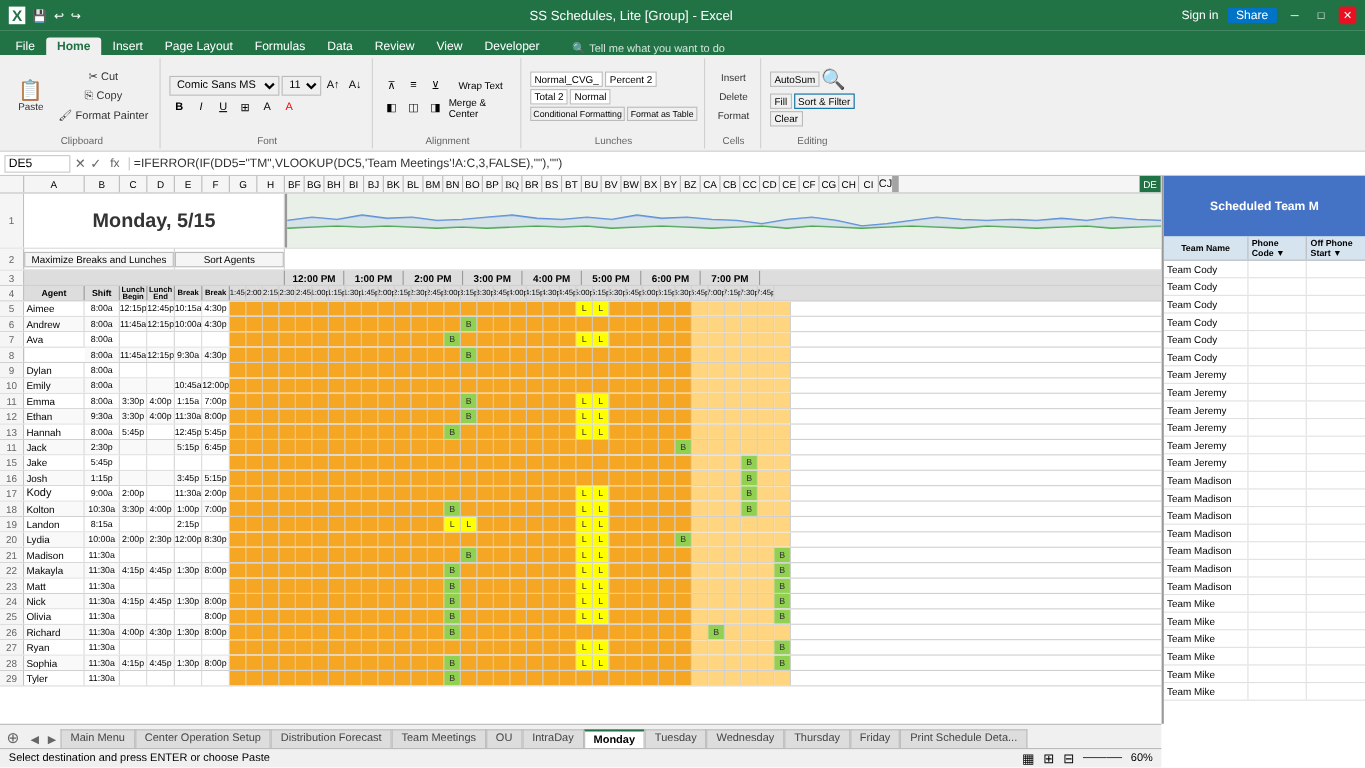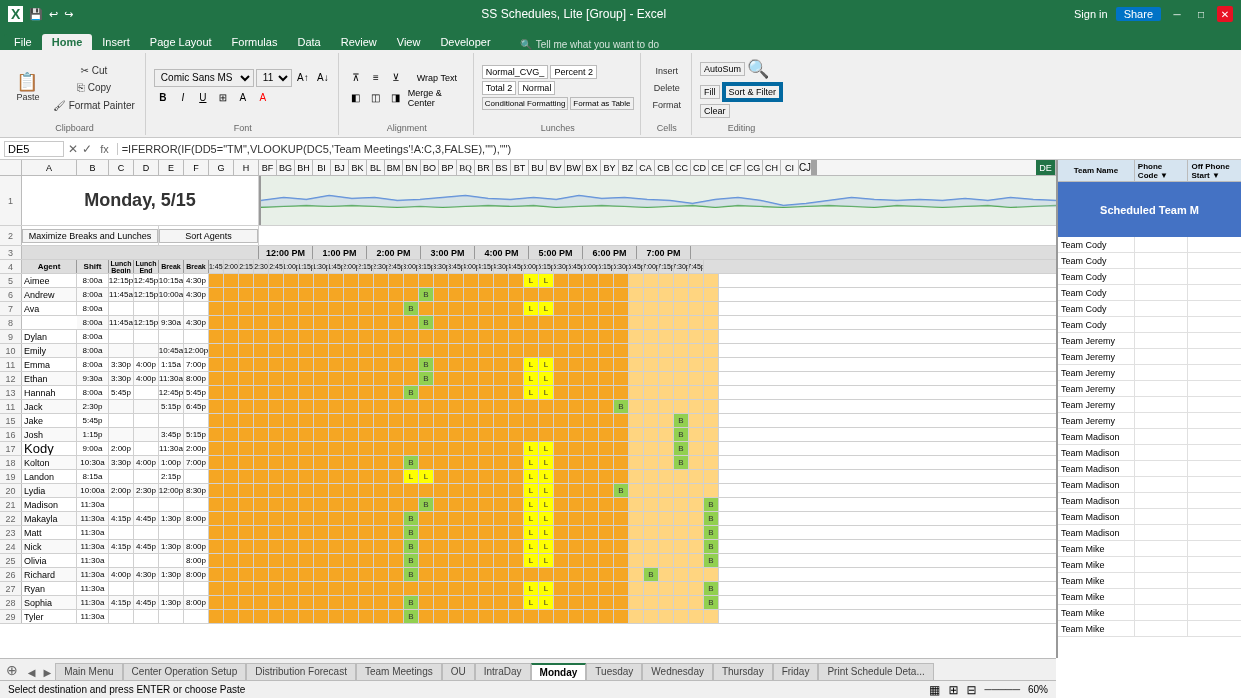--- a/index.html
+++ b/index.html
@@ -276,21 +276,21 @@
 
   <div class="ribbon-group" style="border-right:none;">
     <div class="ribbon-group-content">
       <div style="display:flex; flex-direction:column; gap:2px;">
         <div style="display:flex; gap:2px; align-items:center;">
           <span style="font-size:9px; padding:1px 3px; border:1px solid #bbb; cursor:pointer;">AutoSum</span>
           <span style="font-size:18px; cursor:pointer;">🔍</span>
         </div>
         <div style="display:flex; gap:2px; align-items:center;">
           <span style="font-size:9px; padding:1px 3px; border:1px solid #bbb; cursor:pointer;">Fill</span>
-          <span style="font-size:9px; padding:1px 3px; border:4px solid #0369a1; cursor:pointer;">Sort &amp; Filter</span>
+          <span style="font-size:9px; padding:1px 3px; border:1px solid #0369a1; cursor:pointer;">Sort &amp; Filter</span>
         </div>
         <div style="display:flex; gap:2px; align-items:center;">
           <span style="font-size:9px; padding:1px 3px; border:1px solid #bbb; cursor:pointer;">Clear</span>
         </div>
       </div>
     </div>
     <div class="ribbon-group-label">Editing</div>
   </div>
 </div>
 
@@ -987,21 +987,21 @@
               <div style="width:15px; min-width:15px; font-size:8px; border-right:1px solid #d0d0d0; background:#ffd580; display:flex; align-items:center; justify-content:center; color:#333;"></div>
               <div style="width:15px; min-width:15px; font-size:8px; border-right:1px solid #d0d0d0; background:#ffd580; display:flex; align-items:center; justify-content:center; color:#333;"></div>
               <div style="width:15px; min-width:15px; font-size:8px; border-right:1px solid #d0d0d0; background:#ffd580; display:flex; align-items:center; justify-content:center; color:#333;"></div>
               <div style="width:15px; min-width:15px; font-size:8px; border-right:1px solid #d0d0d0; background:#92d050; display:flex; align-items:center; justify-content:center; color:#333;">B</div>
               <div style="width:15px; min-width:15px; font-size:8px; border-right:1px solid #d0d0d0; background:#ffd580; display:flex; align-items:center; justify-content:center; color:#333;"></div>
               <div style="width:15px; min-width:15px; font-size:8px; border-right:1px solid #d0d0d0; background:#ffd580; display:flex; align-items:center; justify-content:center; color:#333;"></div>
     </div>
   </div>
           <div style="display: flex; height: 14px; border-bottom: 1px solid rgb(208, 208, 208);">
     <div style="width:22px; min-width:22px; background:#f5f5f5; border-right:1px solid #bbb; font-size:9px; color:#666; display:flex; align-items:center; justify-content:center;">17</div>
-    <div style="width:55px; font-size:13px; border-right:1px solid #d0d0d0; background:#fff; padding:0 2px; display:flex; align-items:center; overflow:hidden;">Kody</div>
+    <div style="width:55px; font-size:10px; border-right:1px solid #d0d0d0; background:#fff; padding:0 2px; display:flex; align-items:center; overflow:hidden;">Kody</div>
     <div style="width:32px; font-size:8px; border-right:1px solid #d0d0d0; background:#fff; display:flex; align-items:center; justify-content:center; overflow:hidden;">9:00a</div>
     <div style="width:25px; font-size:8px; border-right:1px solid #d0d0d0; background:#fff; display:flex; align-items:center; justify-content:center; overflow:hidden;">2:00p</div>
     <div style="width:25px; font-size:8px; border-right:1px solid #d0d0d0; background:#fff; display:flex; align-items:center; justify-content:center; overflow:hidden;"></div>
     <div style="width:25px; font-size:8px; border-right:1px solid #d0d0d0; background:#fff; display:flex; align-items:center; justify-content:center; overflow:hidden;">11:30a</div>
     <div style="width:25px; font-size:8px; border-right:1px solid #d0d0d0; background:#fff; display:flex; align-items:center; justify-content:center; overflow:hidden;">2:00p</div>
     <div style="flex:1; display:flex; overflow:hidden;">
       <div style="width:15px; min-width:15px; font-size:8px; border-right:1px solid #d0d0d0; background:#f5a623; display:flex; align-items:center; justify-content:center; color:#333;"></div>
               <div style="width:15px; min-width:15px; font-size:8px; border-right:1px solid #d0d0d0; background:#f5a623; display:flex; align-items:center; justify-content:center; color:#333;"></div>
               <div style="width:15px; min-width:15px; font-size:8px; border-right:1px solid #d0d0d0; background:#f5a623; display:flex; align-items:center; justify-content:center; color:#333;"></div>
               <div style="width:15px; min-width:15px; font-size:8px; border-right:1px solid #d0d0d0; background:#f5a623; display:flex; align-items:center; justify-content:center; color:#333;"></div>
@@ -1606,34 +1606,34 @@
         <span style="font-size:12px; cursor:pointer;">▦</span>
         <span style="font-size:12px; cursor:pointer;">⊞</span>
         <span style="font-size:12px; cursor:pointer;">⊟</span>
         <span style="font-size:10px; cursor:pointer;">─────</span>
         <span style="font-size:10px;">60%</span>
       </div>
     </div>
   </div>
 
   <div id="right-panel" style="width:185px; min-width:185px; border-left:2px solid #999; background:white; display:flex; flex-direction:column; overflow:hidden; margin-bottom:40px;">
+    <div style="background:#4472c4; color:white; font-size:11px; font-weight:bold; padding:6px 4px; text-align:center; display:flex; align-items:center; justify-content:center; height:55px;">
+      <span>Scheduled Team M</span>
+    </div>
     <div style="display:flex; background:#d6e4f0; border-bottom:1px solid #bbb; height:22px; flex-shrink:0;">
       <div style="flex:1.5; font-size:8px; font-weight:bold; padding:2px 3px; border-right:1px solid #bbb; display:flex; align-items:center; justify-content:center;">
         <span>Team Name</span>
       </div>
       <div style="flex:1; font-size:8px; font-weight:bold; padding:2px 3px; border-right:1px solid #bbb; display:flex; align-items:center; justify-content:center;">
         <span>Phone Code ▼</span>
       </div>
       <div style="flex:1; font-size:8px; font-weight:bold; padding:2px 3px; display:flex; align-items:center; justify-content:center;">
         <span>Off Phone Start ▼</span>
       </div>
     </div>
-    <div style="background:#4472c4; color:white; font-size:11px; font-weight:bold; padding:6px 4px; text-align:center; display:flex; align-items:center; justify-content:center; height:55px;">
-      <span>Scheduled Team M</span>
-    </div>
     <div id="team-rows-container" style="flex:1; overflow-y:auto;">
     <div style="display: flex; border-bottom: 1px solid rgb(224, 224, 224); height: 16px;">
     <div style="flex:1.5; font-size:9px; padding:1px 3px; border-right:1px solid #e0e0e0; display:flex; align-items:center; overflow:hidden; white-space:nowrap;">Team Cody</div>
     <div style="flex:1; font-size:9px; padding:1px 3px; border-right:1px solid #e0e0e0; display:flex; align-items:center; justify-content:center;"></div>
     <div style="flex:1; font-size:9px; padding:1px 3px; display:flex; align-items:center; justify-content:center;"></div>
   </div>
         <div style="display: flex; border-bottom: 1px solid rgb(224, 224, 224); height: 16px;">
     <div style="flex:1.5; font-size:9px; padding:1px 3px; border-right:1px solid #e0e0e0; display:flex; align-items:center; overflow:hidden; white-space:nowrap;">Team Cody</div>
     <div style="flex:1; font-size:9px; padding:1px 3px; border-right:1px solid #e0e0e0; display:flex; align-items:center; justify-content:center;"></div>
     <div style="flex:1; font-size:9px; padding:1px 3px; display:flex; align-items:center; justify-content:center;"></div>

